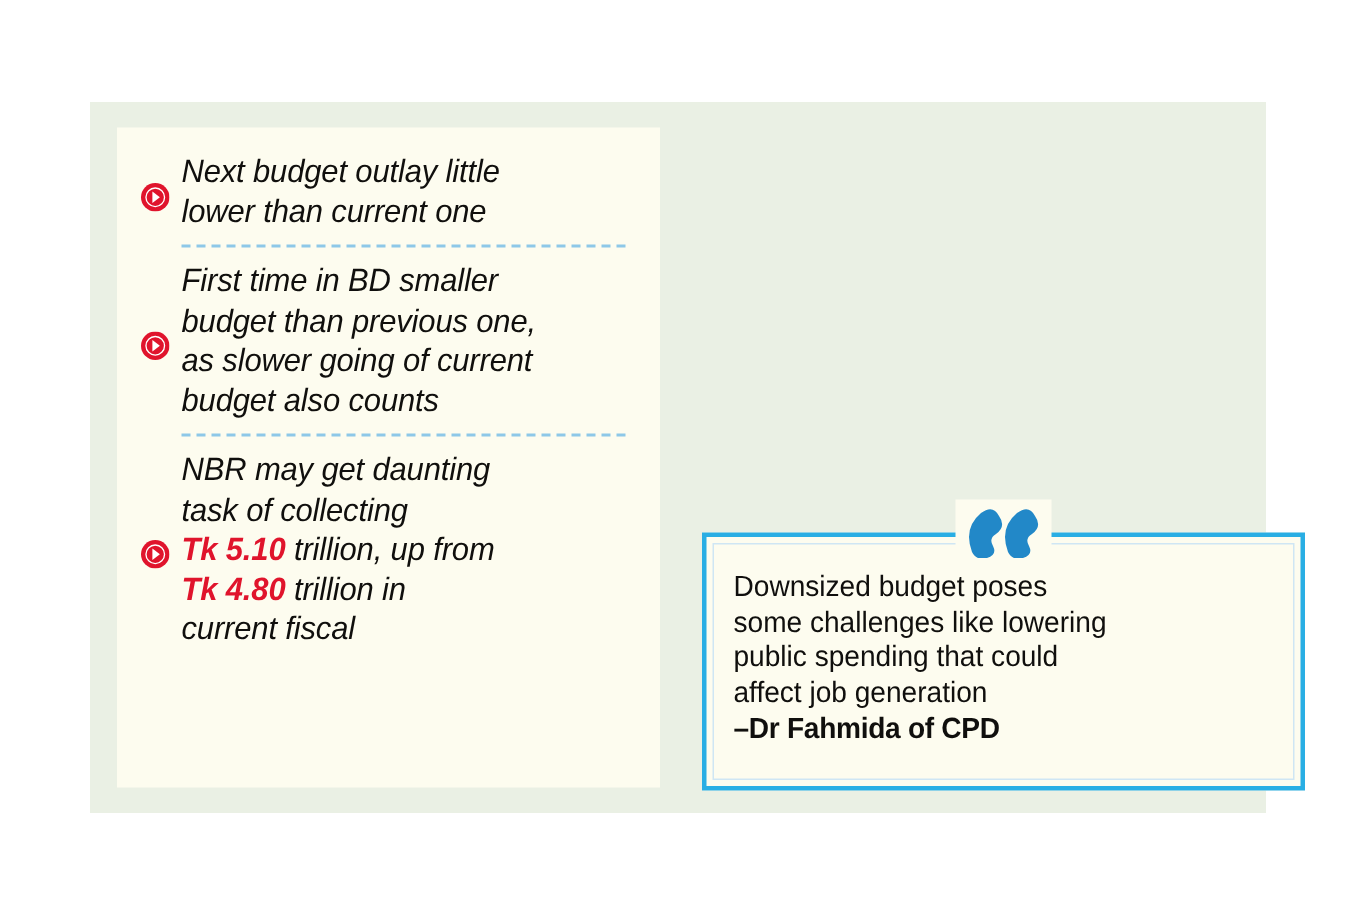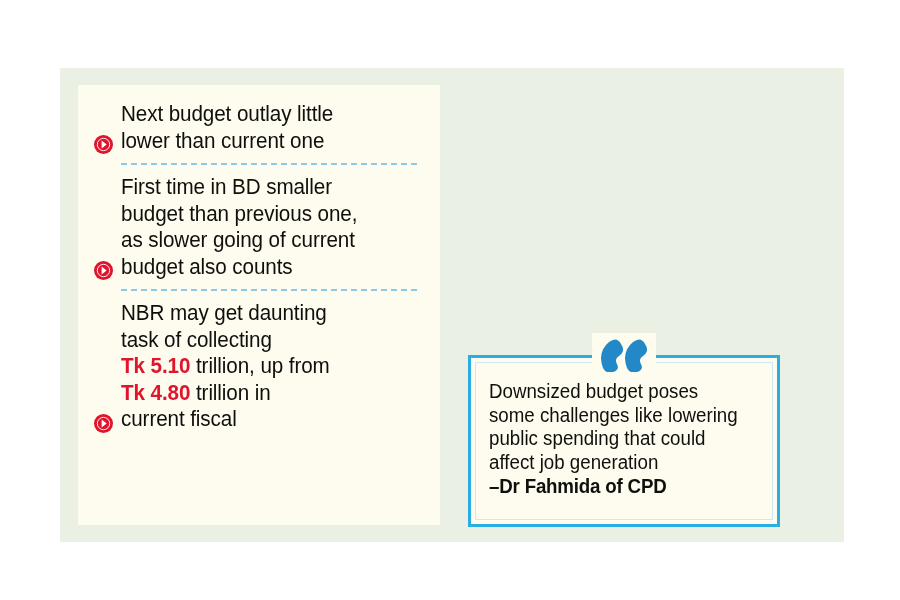--- a/index.html
+++ b/index.html
@@ -20,21 +20,22 @@
   .left-panel{
     position:absolute;
     left:18px; top:17px;
     width:362px; height:440px;
     background:#fdfcef;
     box-sizing:border-box;
     padding:16px 14px 10px 16px;
   }
   .bullet-block{
     display:flex;
-    align-items:flex-end;
+    align-items:center;
+    font-style:italic;
   }
   .arrow-icon{
     flex:0 0 auto;
     width:19px;height:19px;
     margin-top:7px;margin-right:8px;
     position:relative;
   }
   .arrow-icon svg{display:block;}
   .bullet-text{
     font-size:21.5px;
@@ -64,21 +65,21 @@
     left:392px; top:6px;
     width:392px; height:268px;
     overflow:hidden;
   }
   .illu-bg{position:absolute;inset:0;background:#eaf0e4;}
 
   
   .quote-box{
     position:absolute;
     left:408px; top:287px;
-    width:312px; height:172px;
+    width:402px; height:172px;
     box-sizing:border-box;
     border:3px solid #29aee4;
     background:#fdfcef;
     padding:22px 14px 10px 18px;
   }
   .quote-inner-line{
     position:absolute;
     left:4px;top:4px;right:4px;bottom:4px;
     border:1px solid #cfe6f4;
     pointer-events:none;

